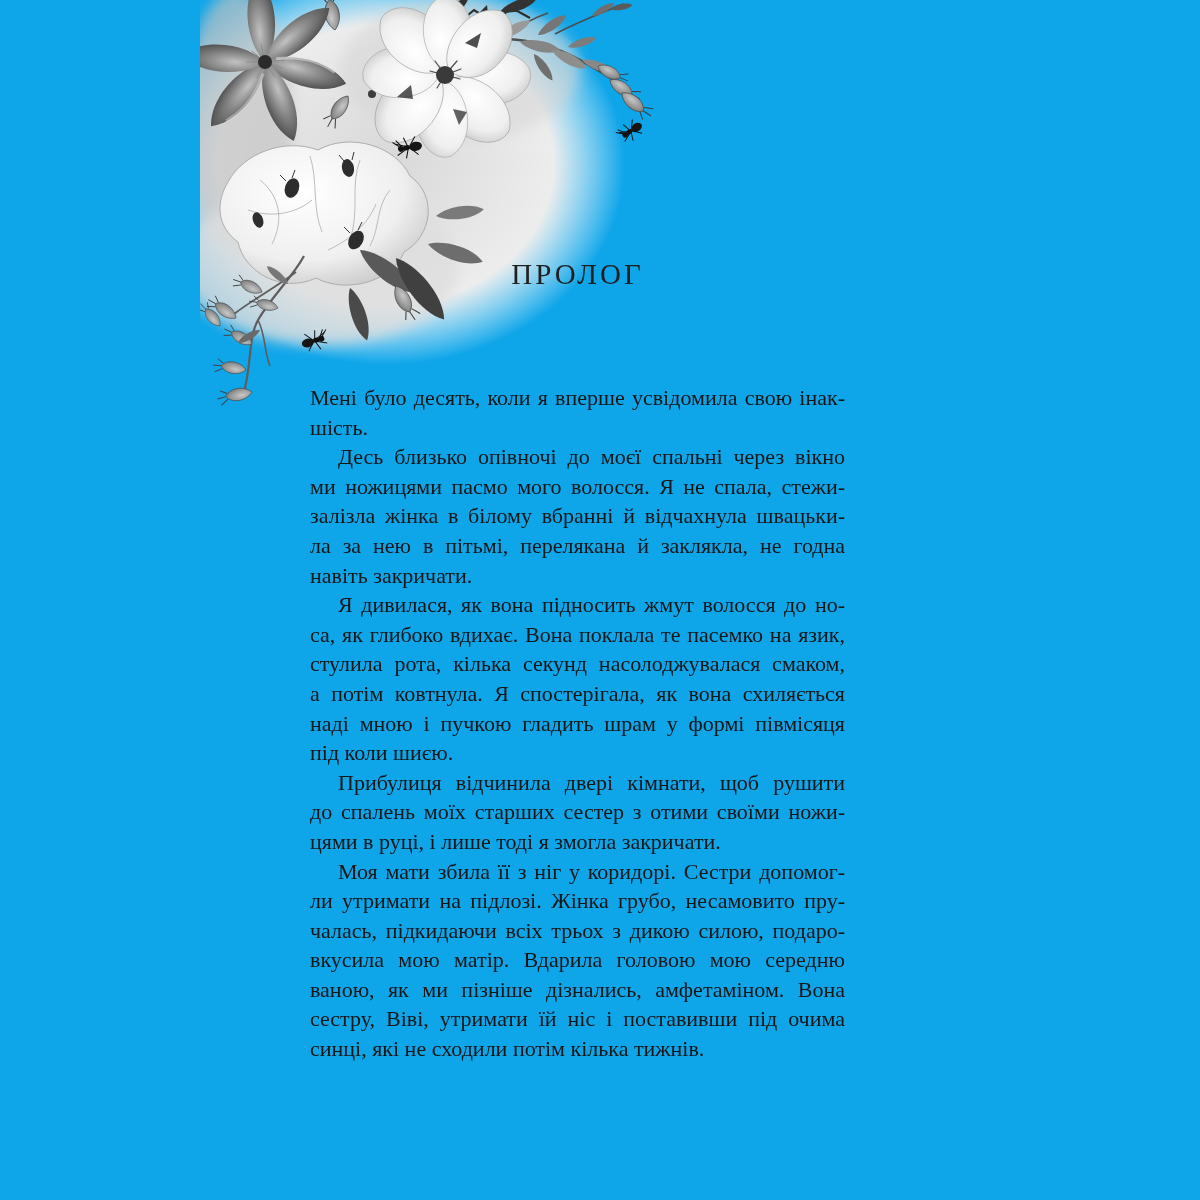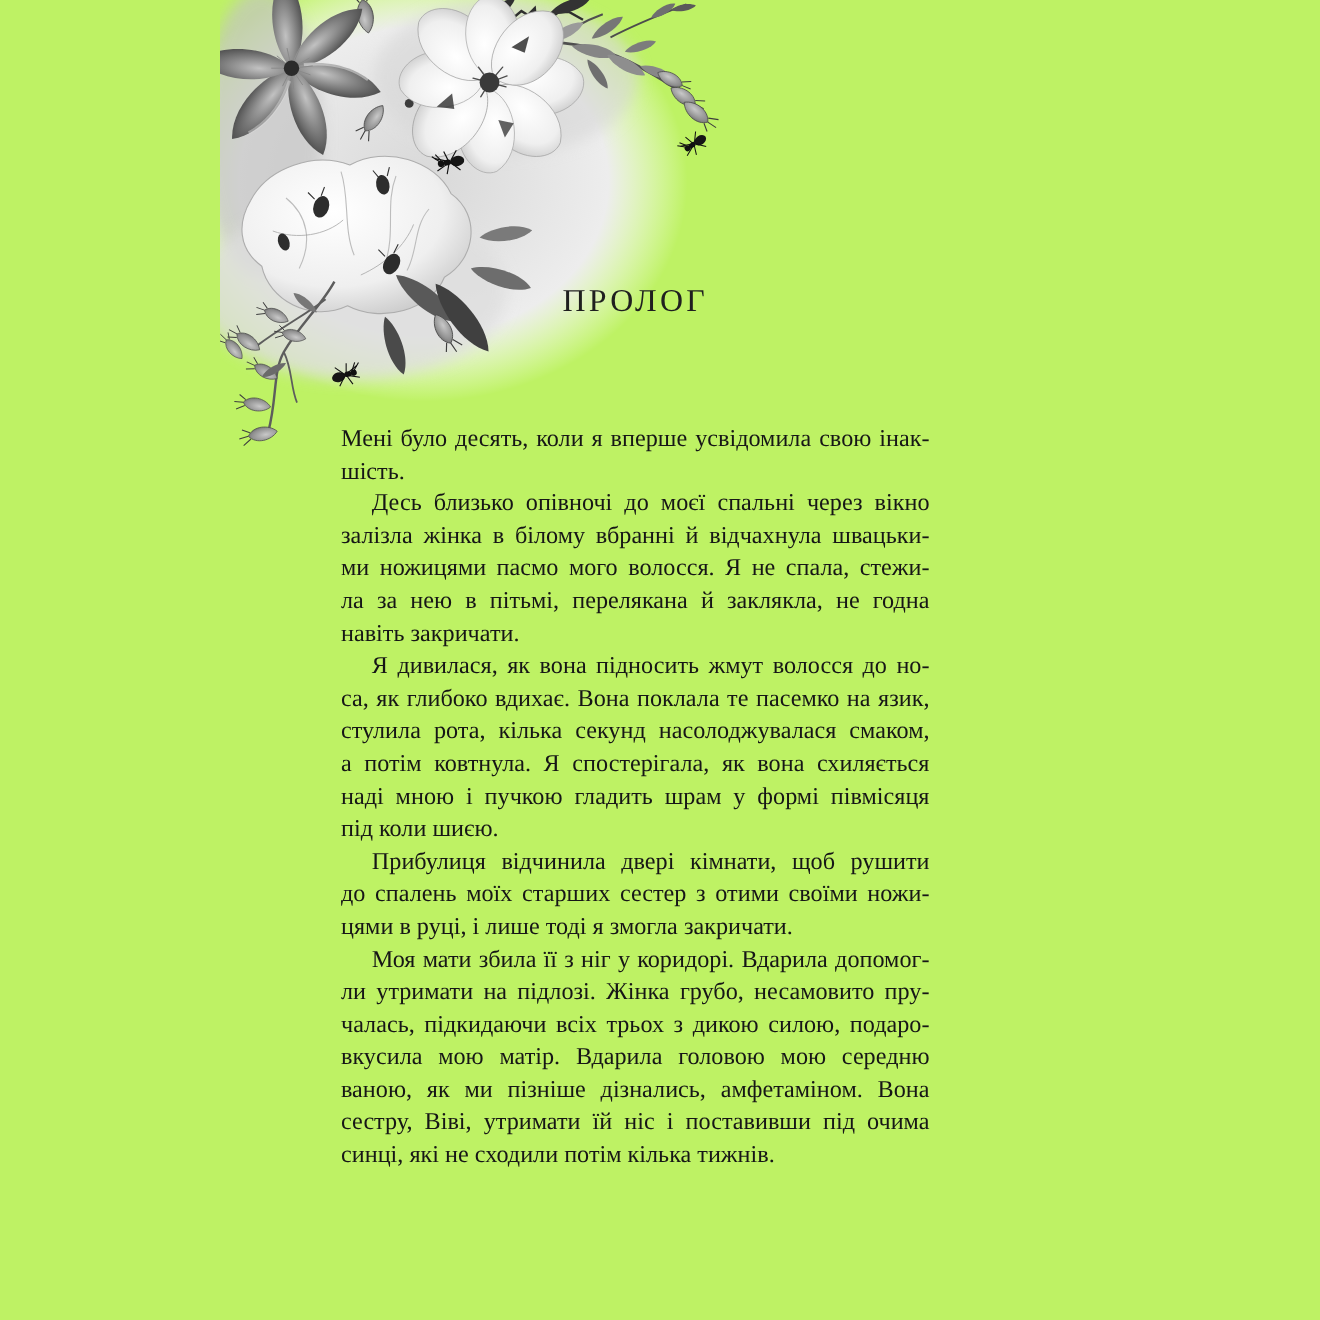--- a/index.html
+++ b/index.html
@@ -1,20 +1,20 @@
 <!DOCTYPE html>
 <html><head>
 <meta charset="utf-8">
 <style>
   html, body { margin: 0; padding: 0; background: #ffffff; overflow: hidden; }
   .page {
     position: relative;
     width: 1200px;
     height: 1200px;
-    background: #bef264;
+    background: #0ea5e9;
     font-family: "Liberation Serif", "DejaVu Serif", serif;
   }
   .illustration {
     position: absolute;
     left: 200px;
     top: 0;
     width: 470px;
     height: 430px;
   }
   .chapter-title {
@@ -210,34 +210,34 @@
     <use href="#antG" transform="translate(432,130) rotate(-35) scale(1.05)"></use>
     <use href="#antG" transform="translate(113,341) scale(-1.1,1.1) rotate(15)"></use>
   </svg>
 
   <div class="chapter-title">ПРОЛОГ</div>
 
   <div class="body-text">
       <div class="body-line">Мені було десять, коли я вперше усвідомила свою інак-</div>
       <div class="body-line para-end">шість.</div>
       <div class="body-line indented">Десь близько опівночі до моєї спальні через вікно</div>
+      <div class="body-line">ми ножицями пасмо мого волосся. Я не спала, стежи-</div>
       <div class="body-line">залізла жінка в білому вбранні й відчахнула швацьки-</div>
-      <div class="body-line">ми ножицями пасмо мого волосся. Я не спала, стежи-</div>
       <div class="body-line">ла за нею в пітьмі, перелякана й заклякла, не годна</div>
       <div class="body-line para-end">навіть закричати.</div>
       <div class="body-line indented">Я дивилася, як вона підносить жмут волосся до но-</div>
       <div class="body-line">са, як глибоко вдихає. Вона поклала те пасемко на язик,</div>
       <div class="body-line">стулила рота, кілька секунд насолоджувалася смаком,</div>
       <div class="body-line">а потім ковтнула. Я спостерігала, як вона схиляється</div>
       <div class="body-line">наді мною і пучкою гладить шрам у формі півмісяця</div>
       <div class="body-line para-end">під коли шиєю.</div>
       <div class="body-line indented">Прибулиця відчинила двері кімнати, щоб рушити</div>
       <div class="body-line">до спалень моїх старших сестер з отими своїми ножи-</div>
       <div class="body-line para-end">цями в руці, і лише тоді я змогла закричати.</div>
-      <div class="body-line indented">Моя мати збила її з ніг у коридорі. Вдарила допомог-</div>
+      <div class="body-line indented">Моя мати збила її з ніг у коридорі. Сестри допомог-</div>
       <div class="body-line">ли утримати на підлозі. Жінка грубо, несамовито пру-</div>
       <div class="body-line">чалась, підкидаючи всіх трьох з дикою силою, подаро-</div>
       <div class="body-line">вкусила мою матір. Вдарила головою мою середню</div>
       <div class="body-line">ваною, як ми пізніше дізнались, амфетаміном. Вона</div>
       <div class="body-line">сестру, Віві, утримати їй ніс і поставивши під очима</div>
       <div class="body-line para-end">синці, які не сходили потім кілька тижнів.</div>
     </div>
 
 </div>
 

